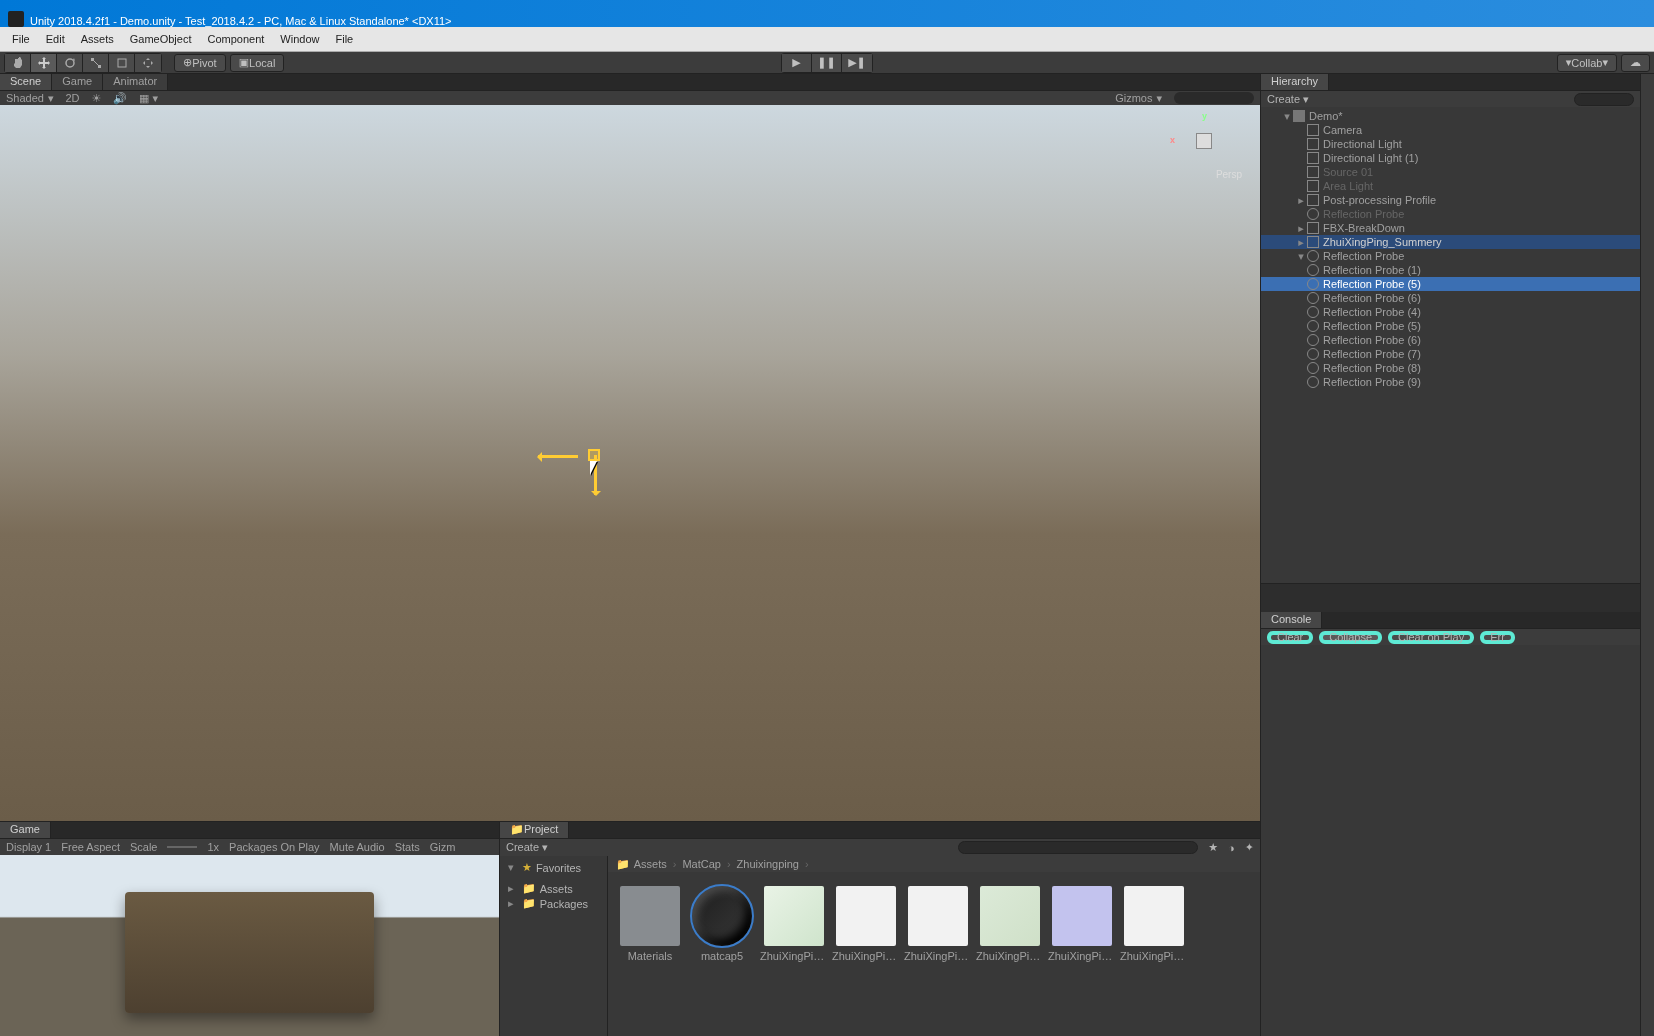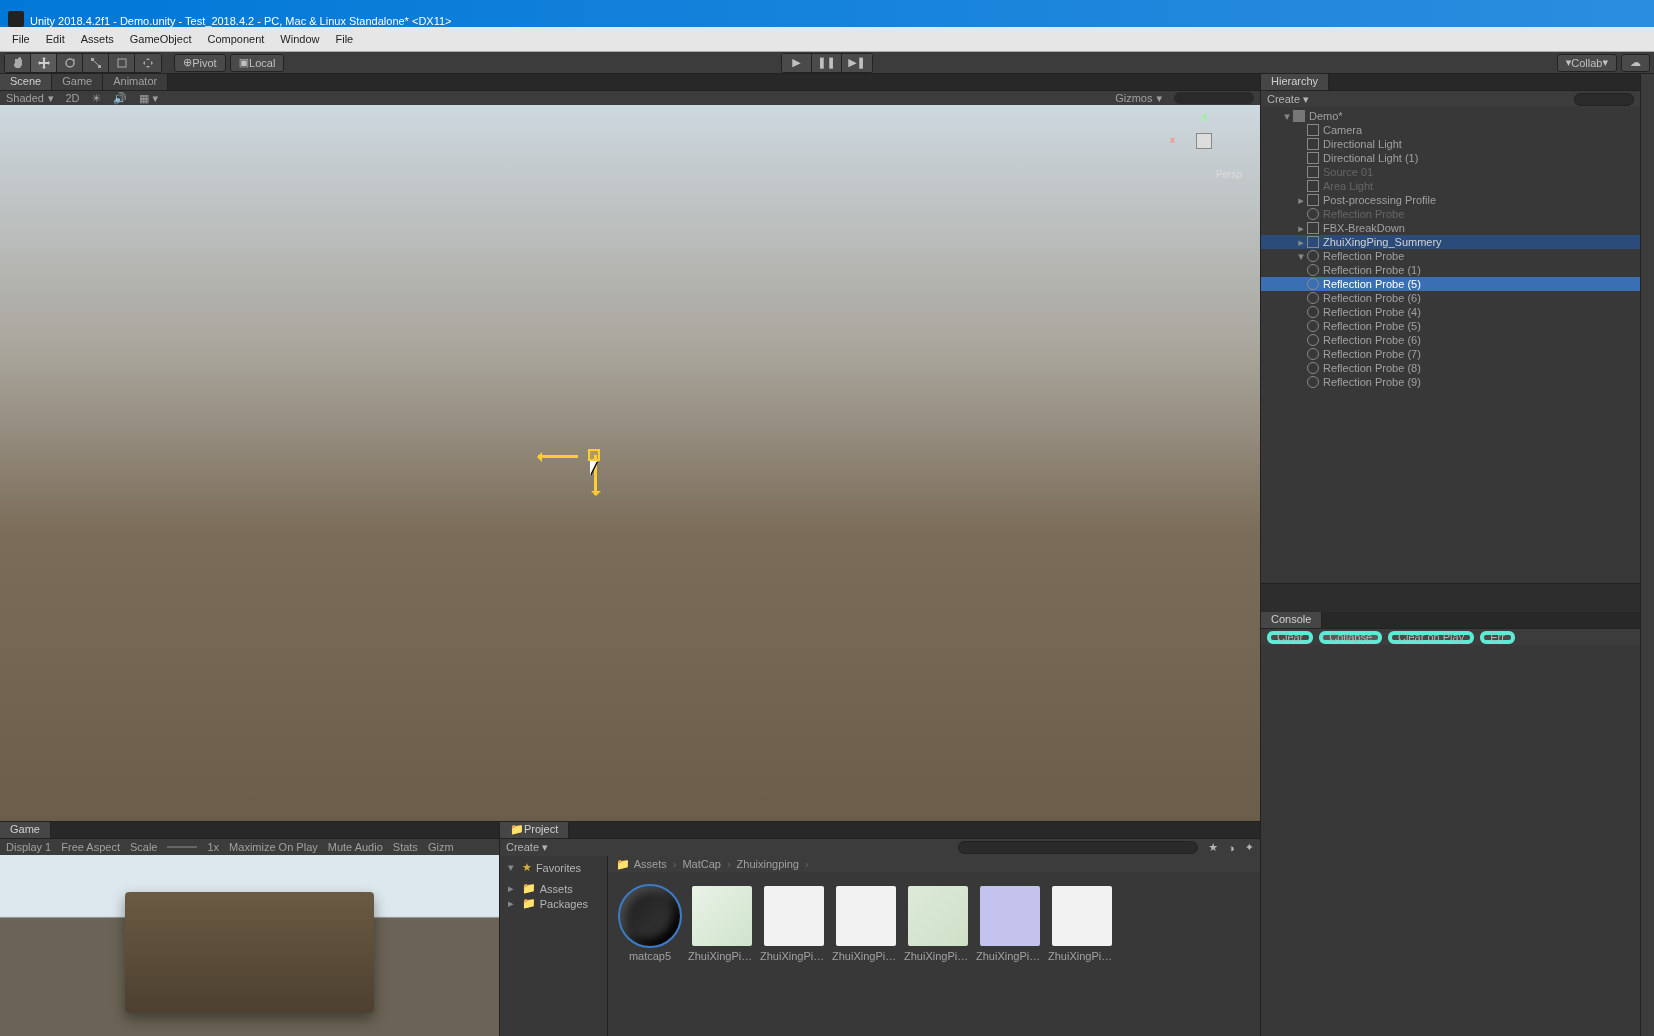--- a/index.html
+++ b/index.html
@@ -242,21 +242,21 @@
           <div class="tab active">
               <span>Game</span>
             </div>
         </div>
         <div class="game-bar">
           <span>Display 1</span>
           <span>Free Aspect</span>
           <span>Scale</span>
           <span style="width:30px;height:2px;background:#666;"></span>
           <span>1x</span>
-          <span>Maximize On Play</span>
+          <span>Packages On Play</span>
           <span>Mute Audio</span>
           <span>Stats</span>
           <span>Gizm</span>
         </div>
         <div class="game-viewport">
           <div class="shelf"></div>
         </div>
       </div>
 
       <div class="project-panel">
@@ -302,20 +302,24 @@
                   <span>MatCap</span>
                 </span>
                 <span class="sep">›</span>
               <span class="crumb">
                   <span>Zhuixingping</span>
                 </span>
                 <span class="sep">›</span>
             </div>
             <div class="asset-grid" id="asset-grid">
 
+            <div class="asset">
+                  <div class="thumb folder"></div>
+                  <div class="name">Materials</div>
+                </div>
                 <div class="asset selected">
                   <div class="thumb dark"></div>
                   <div class="name">matcap5</div>
                 </div>
                 <div class="asset">
                   <div class="thumb green"></div>
                   <div class="name">ZhuiXingPing…</div>
                 </div>
                 <div class="asset">
                   <div class="thumb white"></div>

